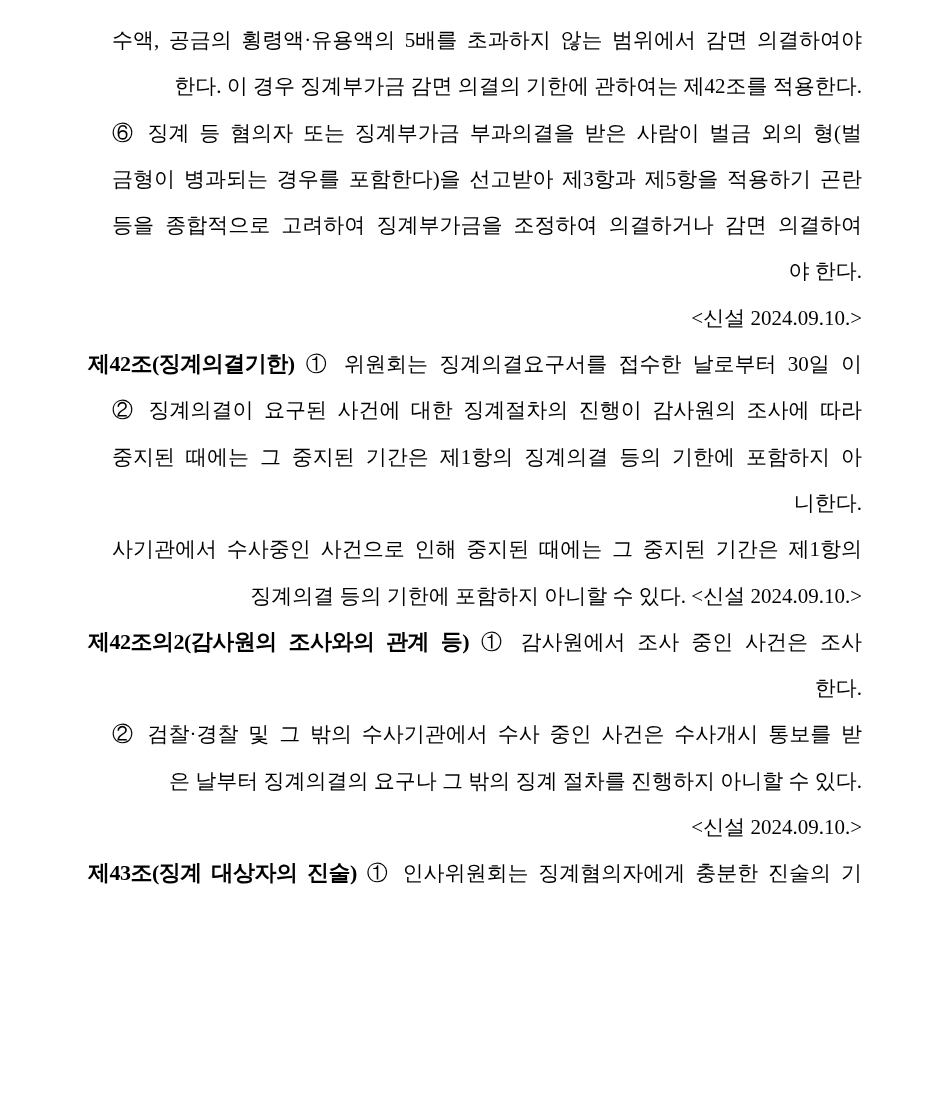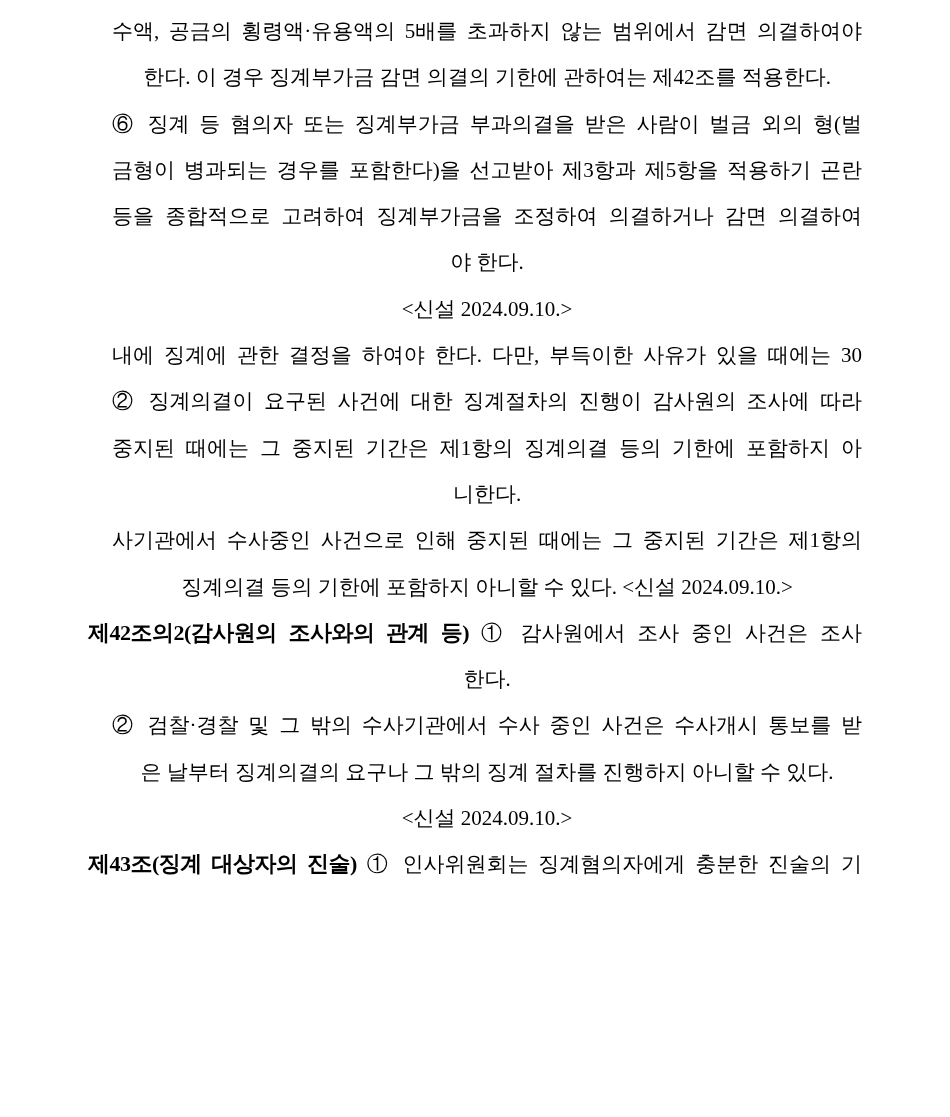--- a/index.html
+++ b/index.html
@@ -11,32 +11,32 @@
     width: 950px;
     height: 1117px;
     overflow: hidden;
     font-family: "Liberation Serif", "DejaVu Serif", serif;
     color: #000000;
   }
   .page {
     box-sizing: border-box;
     width: 950px;
     height: 1117px;
-    padding: 8px 88px 0 88px;
+    padding: 17px 88px 0 88px;
     background: #ffffff;
   }
   .doc-body {
     width: 100%;
   }
   .line {
     font-size: 21px;
     line-height: 46.3px;
     height: 46.3px;
     white-space: nowrap;
-    text-align: center;
+    text-align: right;
     word-break: keep-all;
     color: #000000;
   }
   
   .line.justify {
     white-space: normal;
     text-align: justify;
     text-align-last: justify;
   }
   
@@ -54,21 +54,21 @@
 
 <div class="page">
   <div class="doc-body" id="doc-body">
       <div class="line justify body-indent">수액, 공금의 횡령액·유용액의 5배를 초과하지 않는 범위에서 감면 의결하여야</div>
       <div class="line body-indent">한다. 이 경우 징계부가금 감면 의결의 기한에 관하여는 제42조를 적용한다.</div>
       <div class="line justify body-indent">⑥ 징계 등 혐의자 또는 징계부가금 부과의결을 받은 사람이 벌금 외의 형(벌</div>
       <div class="line justify body-indent">금형이 병과되는 경우를 포함한다)을 선고받아 제3항과 제5항을 적용하기 곤란</div>
       <div class="line justify body-indent">등을 종합적으로 고려하여 징계부가금을 조정하여 의결하거나 감면 의결하여</div>
       <div class="line body-indent">야 한다.</div>
       <div class="line body-indent">&lt;신설 2024.09.10.&gt;</div>
-      <div class="line justify body-indent">내에 징계에 관한 결정을 하여야 한다. 다만, 부득이한 사유가 있을 때에는 30</div>
+      <div class="line justify"><span class="article-heading">제42조(징계의결기한)</span> ① 위원회는 징계의결요구서를 접수한 날로부터 30일 이</div>
       <div class="line justify body-indent">② 징계의결이 요구된 사건에 대한 징계절차의 진행이 감사원의 조사에 따라</div>
       <div class="line justify body-indent">중지된 때에는 그 중지된 기간은 제1항의 징계의결 등의 기한에 포함하지 아</div>
       <div class="line body-indent">니한다.</div>
       <div class="line justify body-indent">사기관에서 수사중인 사건으로 인해 중지된 때에는 그 중지된 기간은 제1항의</div>
       <div class="line body-indent">징계의결 등의 기한에 포함하지 아니할 수 있다. &lt;신설 2024.09.10.&gt;</div>
       <div class="line justify"><span class="article-heading">제42조의2(감사원의 조사와의 관계 등)</span> ① 감사원에서 조사 중인 사건은 조사</div>
       <div class="line body-indent">한다.</div>
       <div class="line justify body-indent">② 검찰·경찰 및 그 밖의 수사기관에서 수사 중인 사건은 수사개시 통보를 받</div>
       <div class="line body-indent">은 날부터 징계의결의 요구나 그 밖의 징계 절차를 진행하지 아니할 수 있다.</div>
       <div class="line body-indent">&lt;신설 2024.09.10.&gt;</div>

